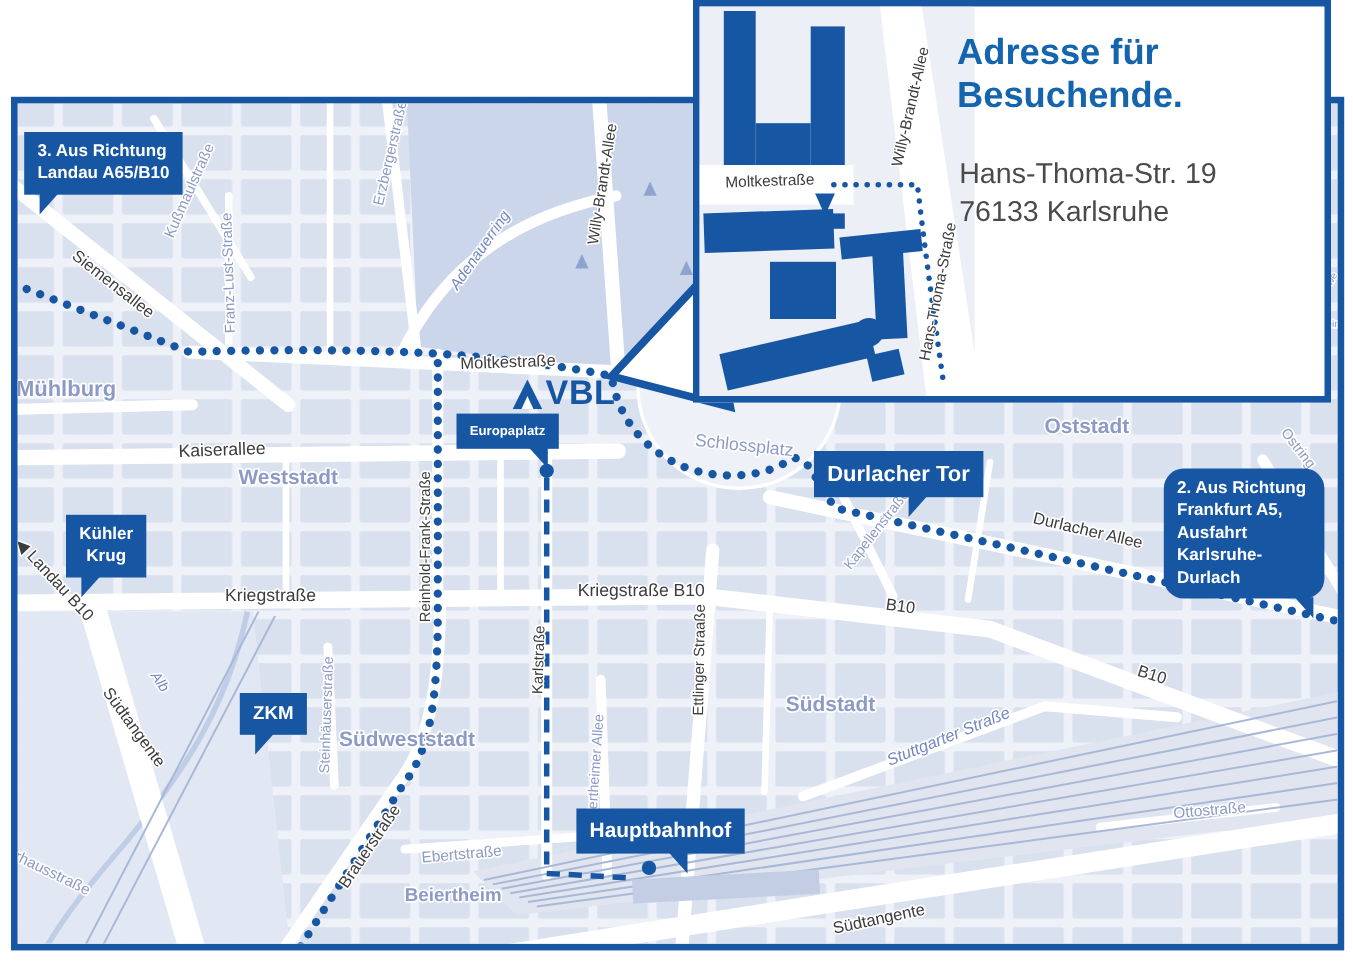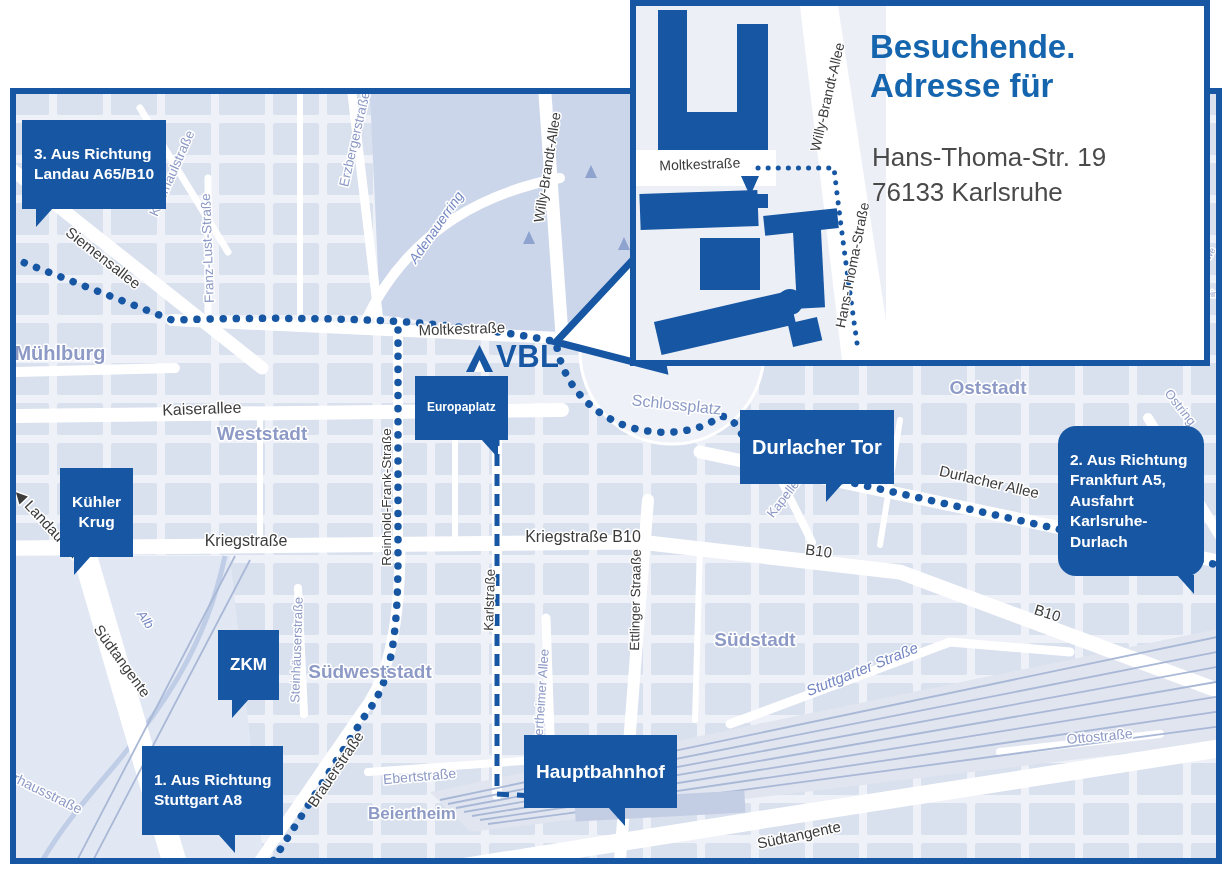--- a/index.html
+++ b/index.html
@@ -28,21 +28,21 @@
   
   .tail-overlay{position:absolute;left:0;top:0;z-index:15;pointer-events:none;}
 
   .inset{position:absolute;left:630px;top:0;width:580px;height:366px;background:#fff;
          border:6px solid var(--blue);box-sizing:border-box;z-index:16;}
   .inset-title{position:absolute;left:234px;top:22px;font-size:33px;font-weight:bold;
                color:var(--title-blue);line-height:1.18;}
   .inset-address{position:absolute;left:236px;top:134px;font-size:26px;color:#4a4a4a;line-height:1.35;}
 
   .badge{position:absolute;background:var(--blue);color:#fff;font-weight:bold;font-size:15.5px;
-         line-height:1.32;padding:24px 12px;z-index:20;white-space:nowrap;}
+         line-height:1.32;padding:8px 12px;z-index:20;white-space:nowrap;}
   .badge::after{content:"";position:absolute;top:100%;margin-top:-1px;width:0;height:0;
                 border-top:19px solid var(--blue);}
   .tail-bl::after{left:14px;border-right:17px solid transparent;}
   .tail-br::after{right:10px;border-left:17px solid transparent;}
   .tail-mid-l::after{left:56%;border-right:17px solid transparent;}
   .tail-mid-r::after{right:34%;border-left:17px solid transparent;}
   .badge.center{text-align:center;}
 
   .vbl-logo{position:absolute;left:466px;top:341px;z-index:18;display:flex;align-items:flex-end;text-align:center;}
   .vbl-logo .word{color:var(--blue);font-weight:bold;font-size:31px;line-height:1;letter-spacing:.5px;
@@ -213,22 +213,22 @@
       </g>
 
       <path d="M 758,168 L 834,168 C 840,220 848,280 858,350" fill="none" stroke="#1656a3" stroke-width="5" stroke-linecap="round" stroke-dasharray="0.1 10"></path>
       <polygon points="741,176 759,176 750,196" fill="#1656a3"></polygon>
 
       <text x="700" y="169" font-size="14" class="dark insetlbl" transform="rotate(-2 700 169)">Moltkestraße</text>
       <text x="832" y="98" font-size="14" class="dark insetlbl" transform="rotate(-77 832 98)">Willy-Brandt-Allee</text>
       <text x="857" y="266" font-size="14" class="dark insetlbl" transform="rotate(-79 857 266)">Hans-Thoma-Straße</text>
     </svg>
     <div class="inset-title">
+      <div>Adresse für</div>
       <div>Besuchende.</div>
-      <div>Adresse für</div>
     </div>
     <div class="inset-address">
       <div>Hans-Thoma-Str. 19</div>
       <div>76133 Karlsruhe</div>
     </div>
   </div>
 
   <div class="vbl-logo">
     <svg width="27" height="27" viewBox="0 0 27 27">
       <polygon points="0,27 13.5,0 27,27" fill="#1656a3"></polygon>
@@ -244,24 +244,20 @@
 
   <div class="badge center tail-bl" style="left:60px;top:468px;">
     <div>Kühler</div>
     <div>Krug</div>
   </div>
 
   <div class="badge tail-bl" style="left:218px;top:630px;font-size:17px;">
     <span>ZKM</span>
   </div>
 
-  <div class="badge tail-mid-r" style="left:142px;top:746px;">
-    <div>1. Aus Richtung</div>
-    <div>Stuttgart A8</div>
-  </div>
 
   <div class="badge tail-br" style="left:415px;top:376px;font-size:12px;">
     <span>Europaplatz</span>
   </div>
 
   <div class="badge tail-mid-l" style="left:728px;top:410px;font-size:20px;margin-left:12px;">
     <span>Durlacher Tor</span>
   </div>
 
   <div class="badge tail-br" style="left:1058px;top:426px;white-space:normal;width:146px;box-sizing:border-box;border-radius:18px;">

